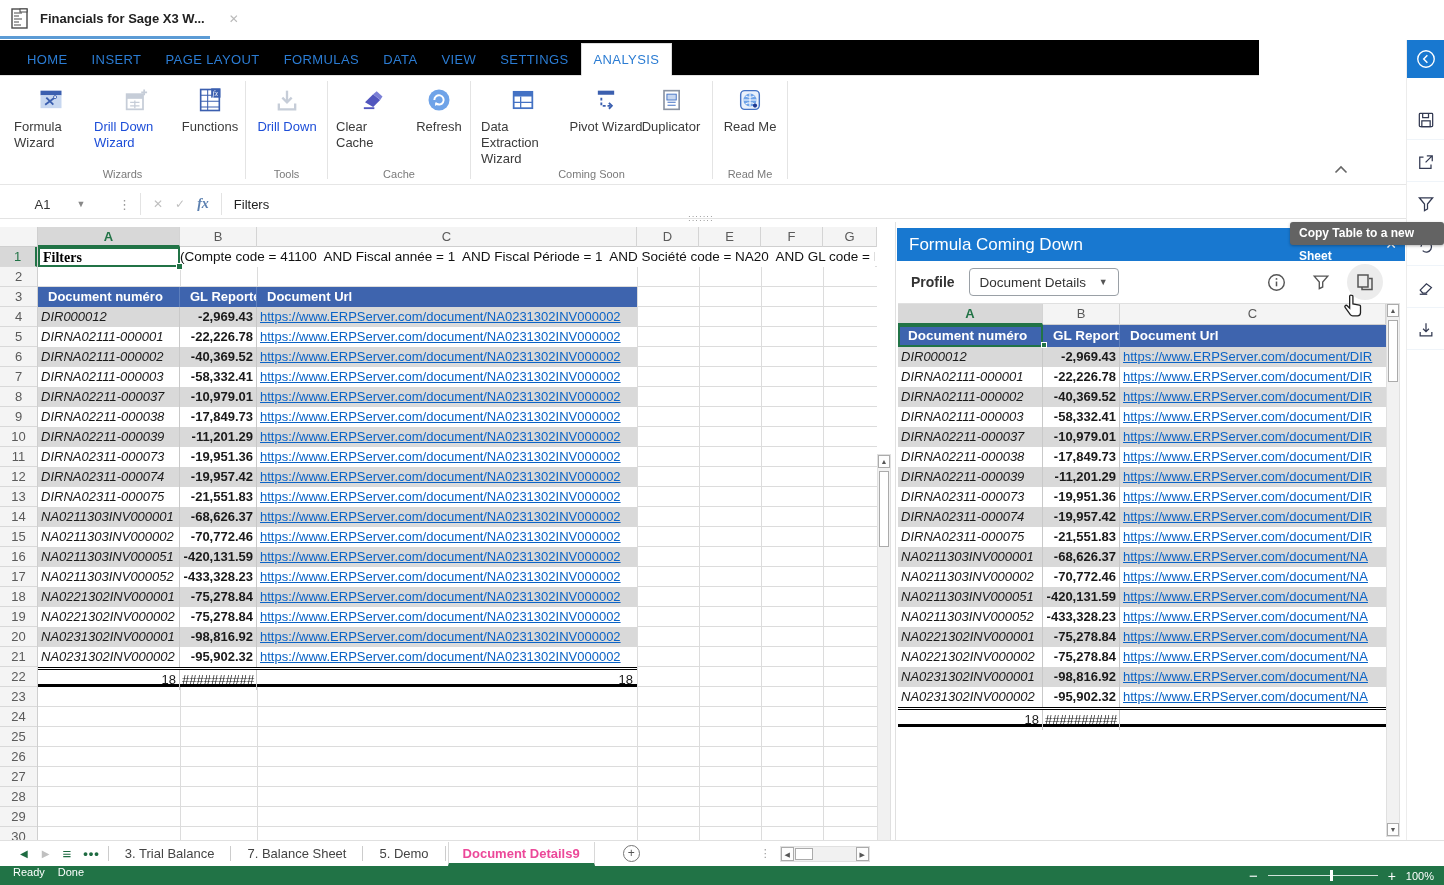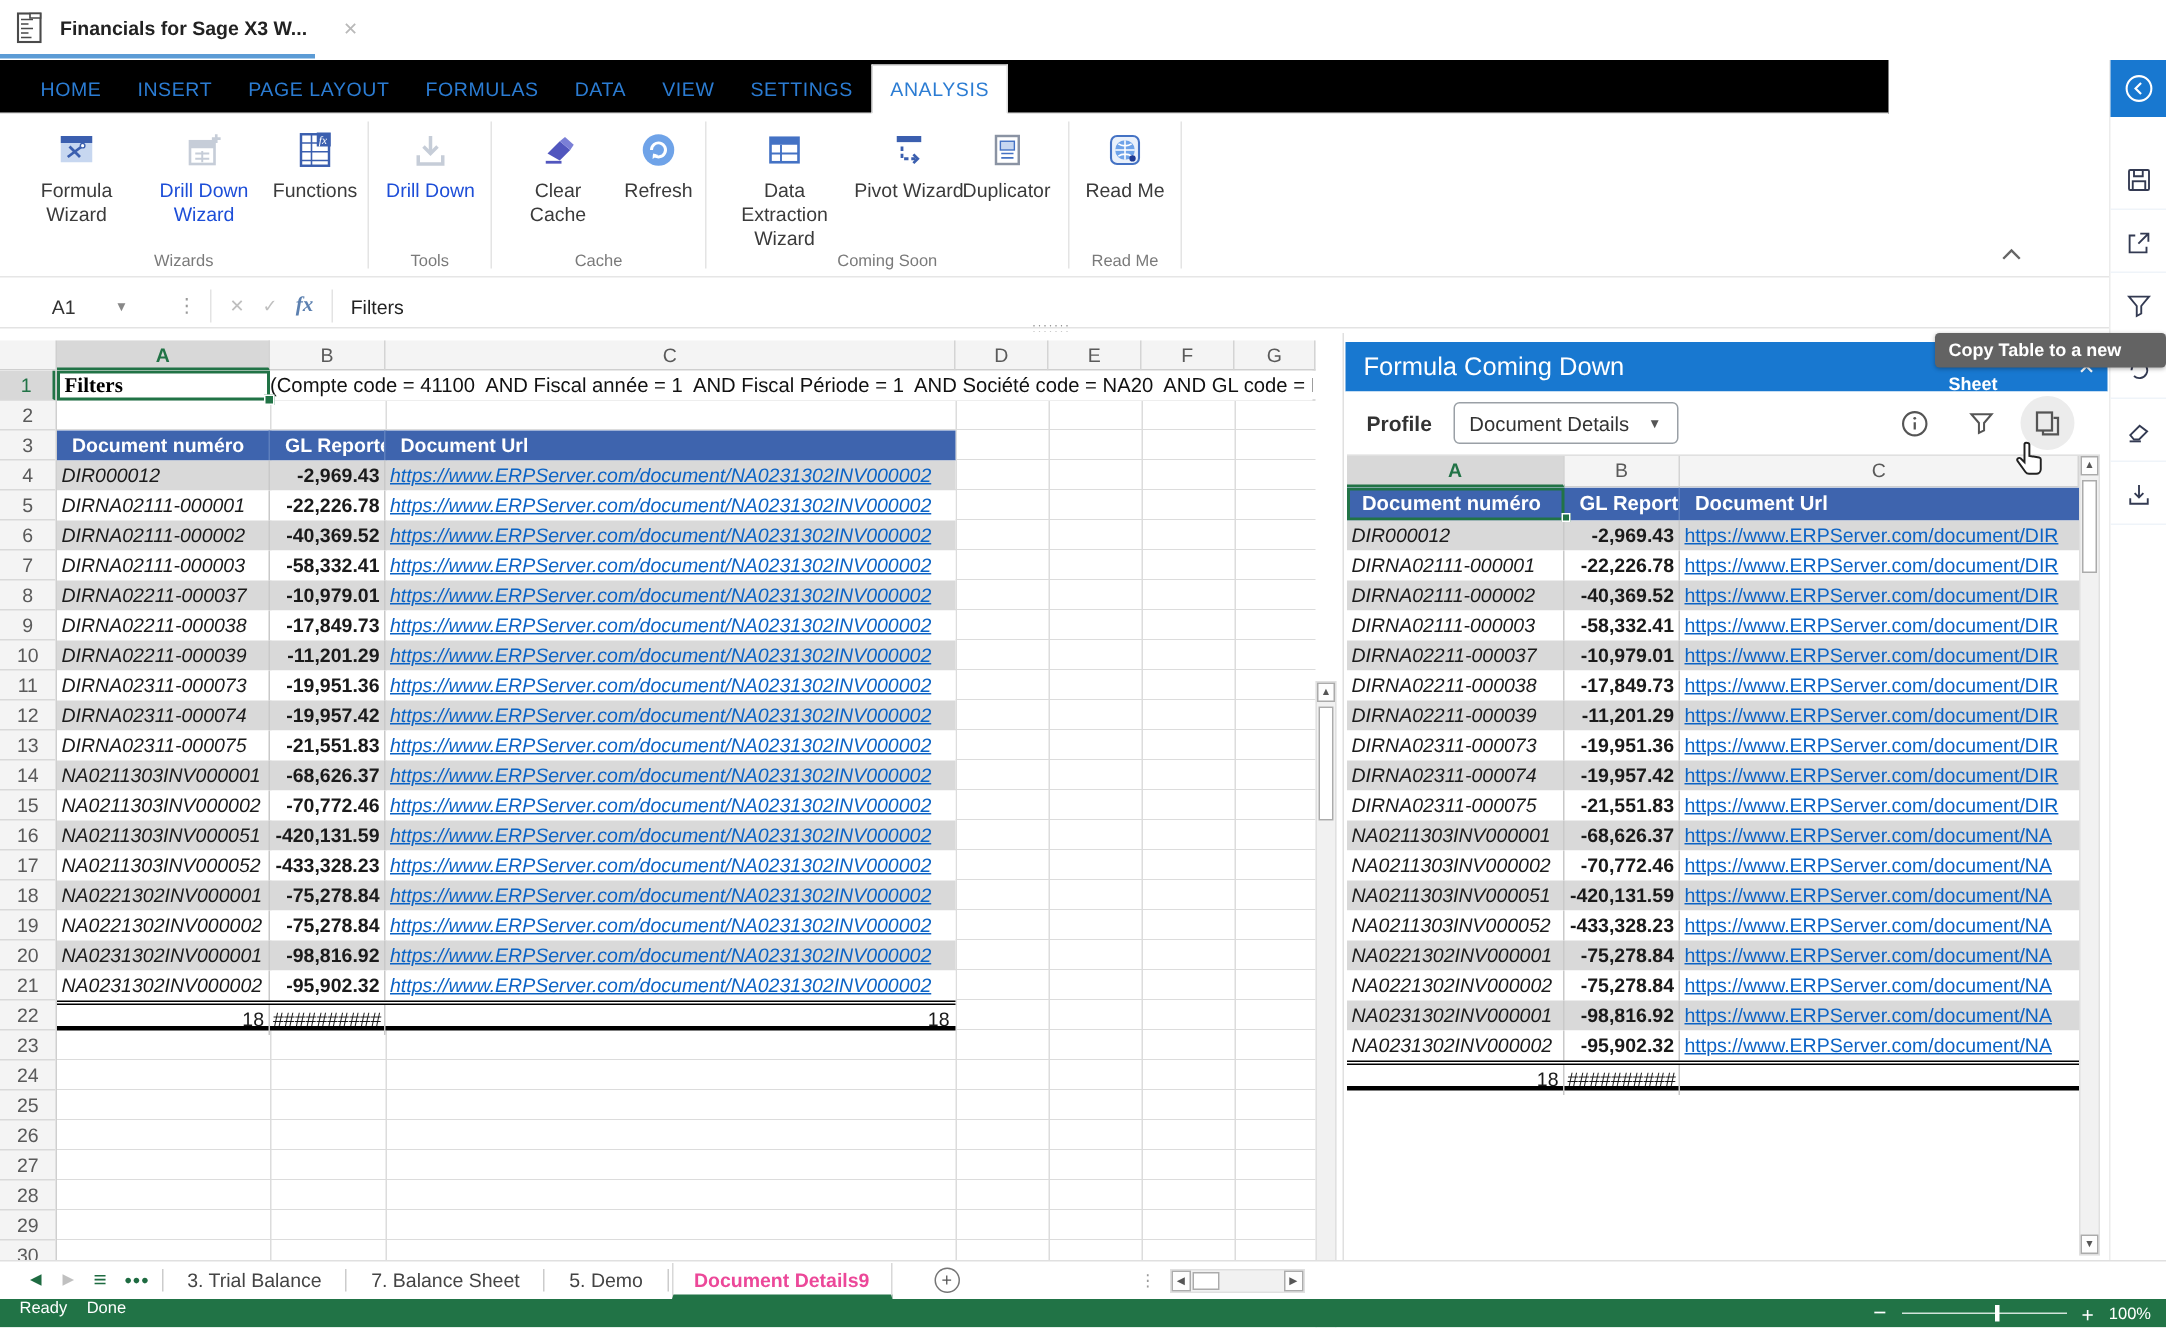--- a/index.html
+++ b/index.html
@@ -21,21 +21,21 @@
   .rtab{font-size:13px;color:#2B7CD3;letter-spacing:.4px;padding:8px 12px;white-space:nowrap;}
   .rtab.active{background:#fff;border:1px solid #DCDCDC;border-bottom:1px solid #fff;margin-bottom:-1px;color:#2B7CD3;}
 
   
   #ribbon{left:0;top:77px;width:1406px;height:108px;background:#fff;border-bottom:1px solid #E6E6E6;}
   .rgroup{position:absolute;top:0;height:107px;}
   .rgrouplabel{position:absolute;bottom:4px;left:0;right:0;text-align:center;font-size:11px;color:#7A7A7A;}
   .rsep{position:absolute;top:4px;width:1px;height:98px;background:#E4E4E4;}
   .rbtn{position:absolute;top:6px;display:flex;flex-direction:column;align-items:center;gap:2px;}
   .ricon{height:34px;display:flex;align-items:center;justify-content:center;}
-  .rlbl{font-size:13px;color:#3B3B3B;text-align:center;line-height:16px;}
+  .rlbl{font-size:13px;color:#3B3B3B;line-height:16px;}
   .rbtn.disabled .rlbl{color:#1d4ed8;}
   #rib-collapse{right:58px;top:88px;color:#777;}
 
   
   #fbar{left:0;top:190px;width:1406px;height:29px;border-bottom:1px solid #E3E3E3;background:#fff;display:flex;align-items:center;}
   #namebox{width:100px;height:22px;margin-left:10px;display:flex;align-items:center;justify-content:center;gap:26px;font-size:13px;color:#333;}
   #namebox .caret{color:#888;font-size:9px;}
   .fdots{color:#9a9a9a;font-size:13px;margin:0 8px;letter-spacing:1px;}
   #fxbox{display:flex;align-items:center;gap:12px;border-left:1px solid #E3E3E3;border-right:1px solid #E3E3E3;height:22px;padding:0 12px;}
   #fxbox .dis{color:#BFBFBF;font-size:12px;}
@@ -71,21 +71,21 @@
   .c-amt{text-align:right;padding-right:3px;font-weight:bold;}
   .c-url{padding-left:3px;}
   .link{color:#0B63C5;text-decoration:underline;cursor:pointer;}
   .totrow{position:absolute;display:flex;height:20px;background:#fff;border-top:3px double #000;border-bottom:3px solid #000;}
   .totrow .tc{border-right:1px solid #C9C9C9;font-size:13px;}
 
   
   #left-table{left:0;top:40px;width:599px;}
   #left-table .thead{width:599px;height:20px;background:#3E64AE;}
   #left-table .h-doc{width:142px;}#left-table .h-amt{width:77px;}#left-table .h-url{width:380px;border-right:none;}
-  #left-table .c-doc{width:142px;}#left-table .c-amt{width:77px;}#left-table .c-url{width:380px;border-right:none;font-style:italic;}
+  #left-table .c-doc{width:142px;}#left-table .c-amt{width:77px;}#left-table .c-url{width:380px;border-right:none;}
   #left-trows{position:absolute;left:0;top:20px;width:599px;height:360px;}
   #left-total{left:0;top:380px;width:599px;}
   #left-total .t-a{width:142px;text-align:right;padding-right:3px;}
   #left-total .t-b{width:77px;padding-left:2px;}
   #left-total .t-c{width:380px;text-align:right;padding-right:4px;border-right:none;}
 
   
   .sb{background:#F1F1F1;border:1px solid #E0E0E0;}
   .sbarrow{position:absolute;background:#FDFDFD;border:1px solid #ABABAB;color:#555;text-align:center;}
   .sbthumb{position:absolute;background:#fff;border:1px solid #ABABAB;}

